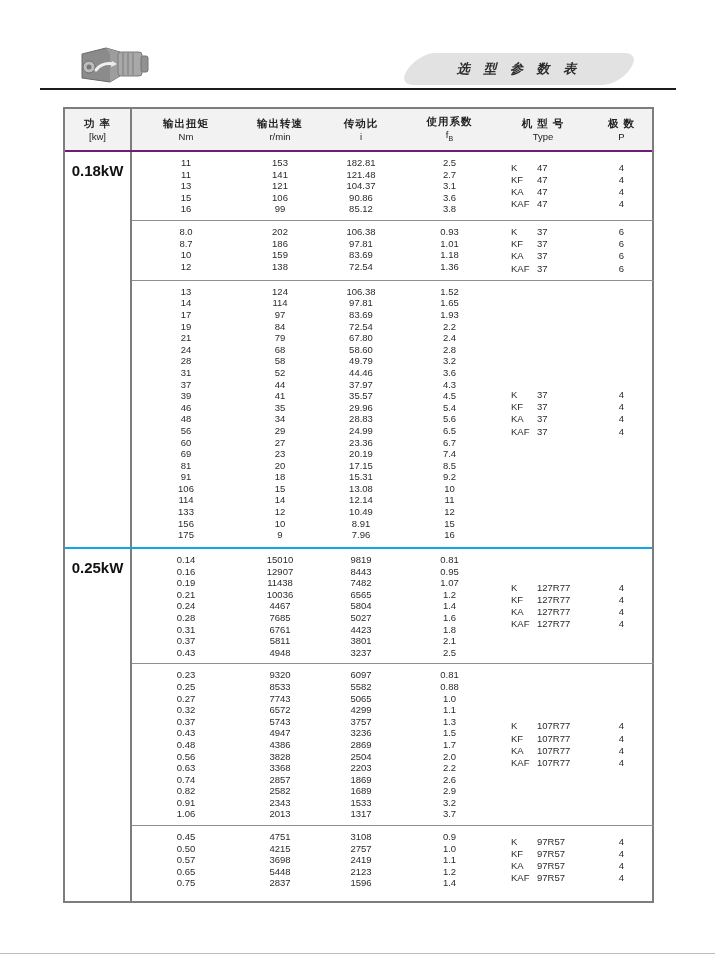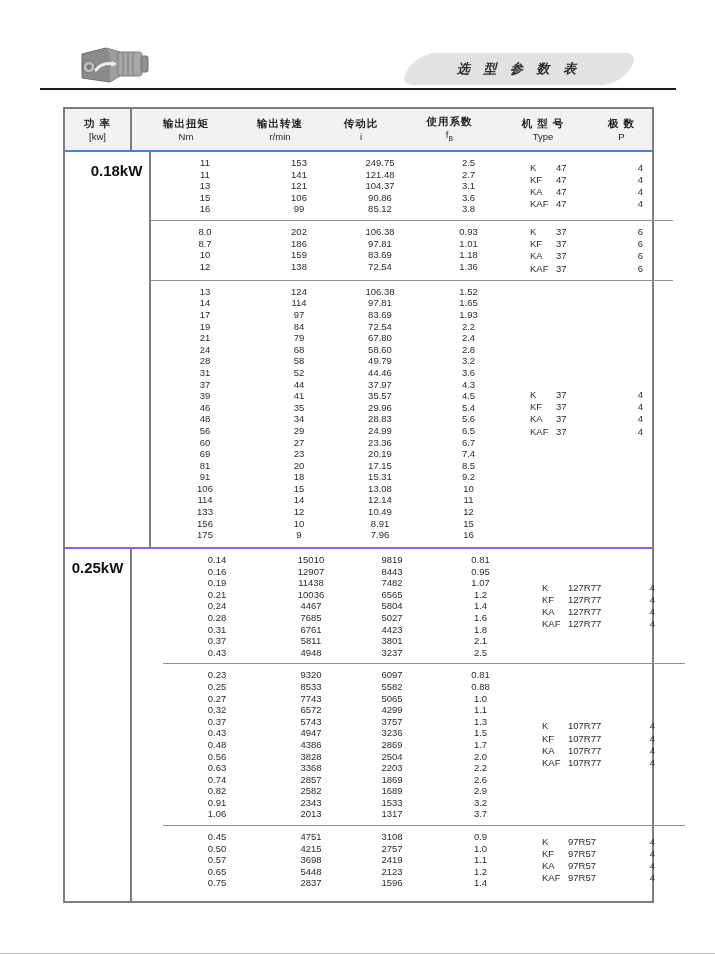--- a/index.html
+++ b/index.html
@@ -13,32 +13,32 @@
   .band-bg{position:absolute;left:10px;right:10px;top:0;bottom:0;background:#e2e2e2;
     border-radius:16px/15px;transform:skewX(-35deg);}
   .band-text{position:relative;z-index:1;text-align:center;line-height:32px;
     font-style:italic;font-weight:bold;font-size:13px;letter-spacing:5px;color:#2c2c2c;}
   .head-rule{position:absolute;left:40px;top:88px;width:636px;height:2px;background:#1c1c1c;}
   .page-edge{position:absolute;left:0;right:0;bottom:1px;height:1px;background:#bdbdbd;}
 
   
   .ptable{position:absolute;left:63px;top:107px;width:591px;height:796px;
     border:2px solid #7d7d7d;box-sizing:border-box;background:#fff;}
-  .thead{display:flex;height:43px;background:#f2f2f2;border-bottom:2px solid #3b82f6;box-sizing:border-box;text-align:right;}
+  .thead{display:flex;height:43px;background:#f2f2f2;border-bottom:2px solid #701a75;box-sizing:border-box;text-align:right;}
   .pwr-col{width:67px;flex:0 0 67px;border-right:2px solid #7d7d7d;box-sizing:border-box;}
   .hcell{display:flex;flex-direction:column;justify-content:center;align-items:center;height:100%;}
   .hl1{font-size:10.5px;font-weight:bold;letter-spacing:1px;color:#222;line-height:14px;}
   .hl2{font-size:9.5px;color:#222;line-height:13px;}
   .hgrid{flex:1;display:grid;grid-template-columns:108px 80px 82px 95px 92px 65px;}
   sub.fb{font-size:7px;}
 
   .tbody{display:flex;flex-direction:column;height:751px;}
   .section{display:flex;box-sizing:border-box;}
-  .section + .section{border-top:2px solid #8b5cf6;gap:31px;}
-  .sec1{height:395px;flex:0 0 395px;margin-left:19px;}
+  .section + .section{border-top:2px solid #0ea5e9;}
+  .sec1{height:395px;flex:0 0 395px;}
   .sec2{flex:1;}
   .power-cell{width:67px;flex:0 0 67px;border-right:2px solid #7d7d7d;box-sizing:border-box;
     text-align:center;padding-top:10px;}
   .power-label{font-weight:bold;font-size:15px;color:#111;}
   .groups{flex:1;display:flex;flex-direction:column;}
   .group{display:grid;grid-template-columns:108px 80px 82px 95px 92px 65px;
     padding:5px 0;box-sizing:border-box;}
   .group + .group{border-top:1.5px solid #8f8f8f;}
   .ncol{display:flex;flex-direction:column;align-items:center;}
   .cell{font-size:9.5px;line-height:11.6px;color:#2b2b2b;white-space:nowrap;}
@@ -121,21 +121,21 @@
               <div class="cell">16</div>
             </div>
             <div class="ncol">
               <div class="cell">153</div>
               <div class="cell">141</div>
               <div class="cell">121</div>
               <div class="cell">106</div>
               <div class="cell">99</div>
             </div>
             <div class="ncol">
-              <div class="cell">249.75</div>
+              <div class="cell">182.81</div>
               <div class="cell">121.48</div>
               <div class="cell">104.37</div>
               <div class="cell">90.86</div>
               <div class="cell">85.12</div>
             </div>
             <div class="ncol">
               <div class="cell">2.5</div>
               <div class="cell">2.7</div>
               <div class="cell">3.1</div>
               <div class="cell">3.6</div>

